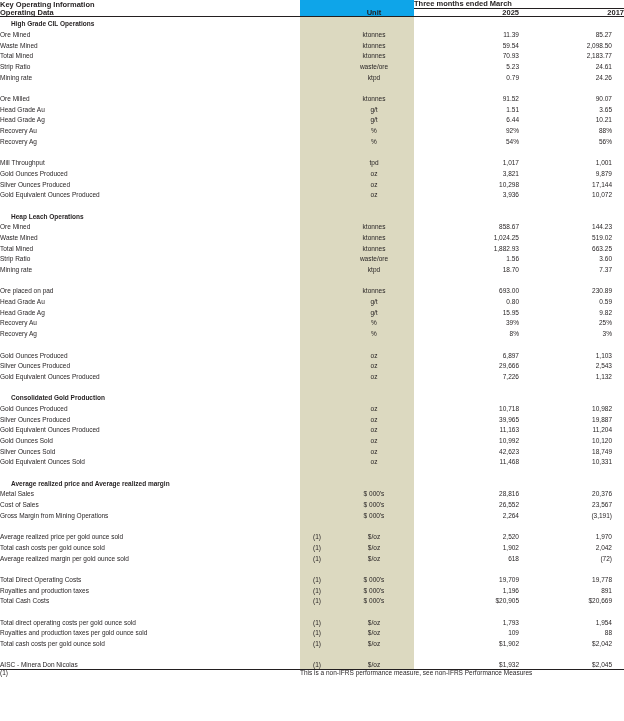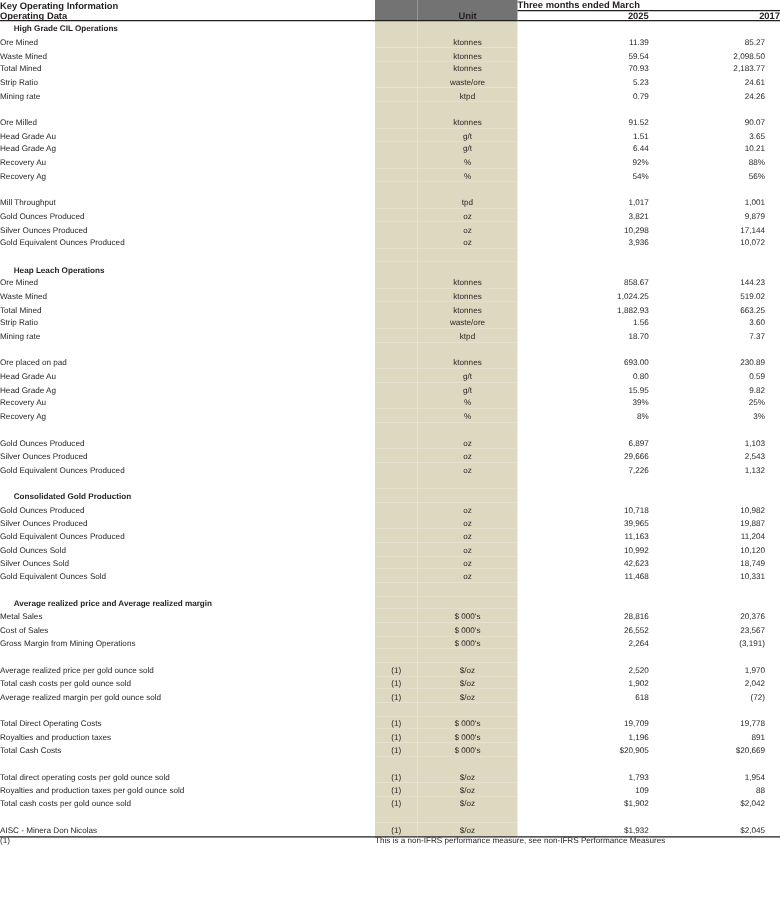--- a/index.html
+++ b/index.html
@@ -65,21 +65,21 @@
   }
   .hdr-year {
     text-align: right;
     font-weight: bold;
     font-size: 6.5px;
   }
   .shade {
     background: #dcd9c0;
   }
   .hdr-band {
-    background: #737373;
+    background: #0ea5e9;
   }
   .rule-bot { border-bottom: 0.7px solid #231f20; }
 
   tr.line td { height: 10.7px; }
   tr.gap td { height: 10.7px; }
 
   .lbl {
     padding-left: 19px;
     white-space: nowrap;
   }

